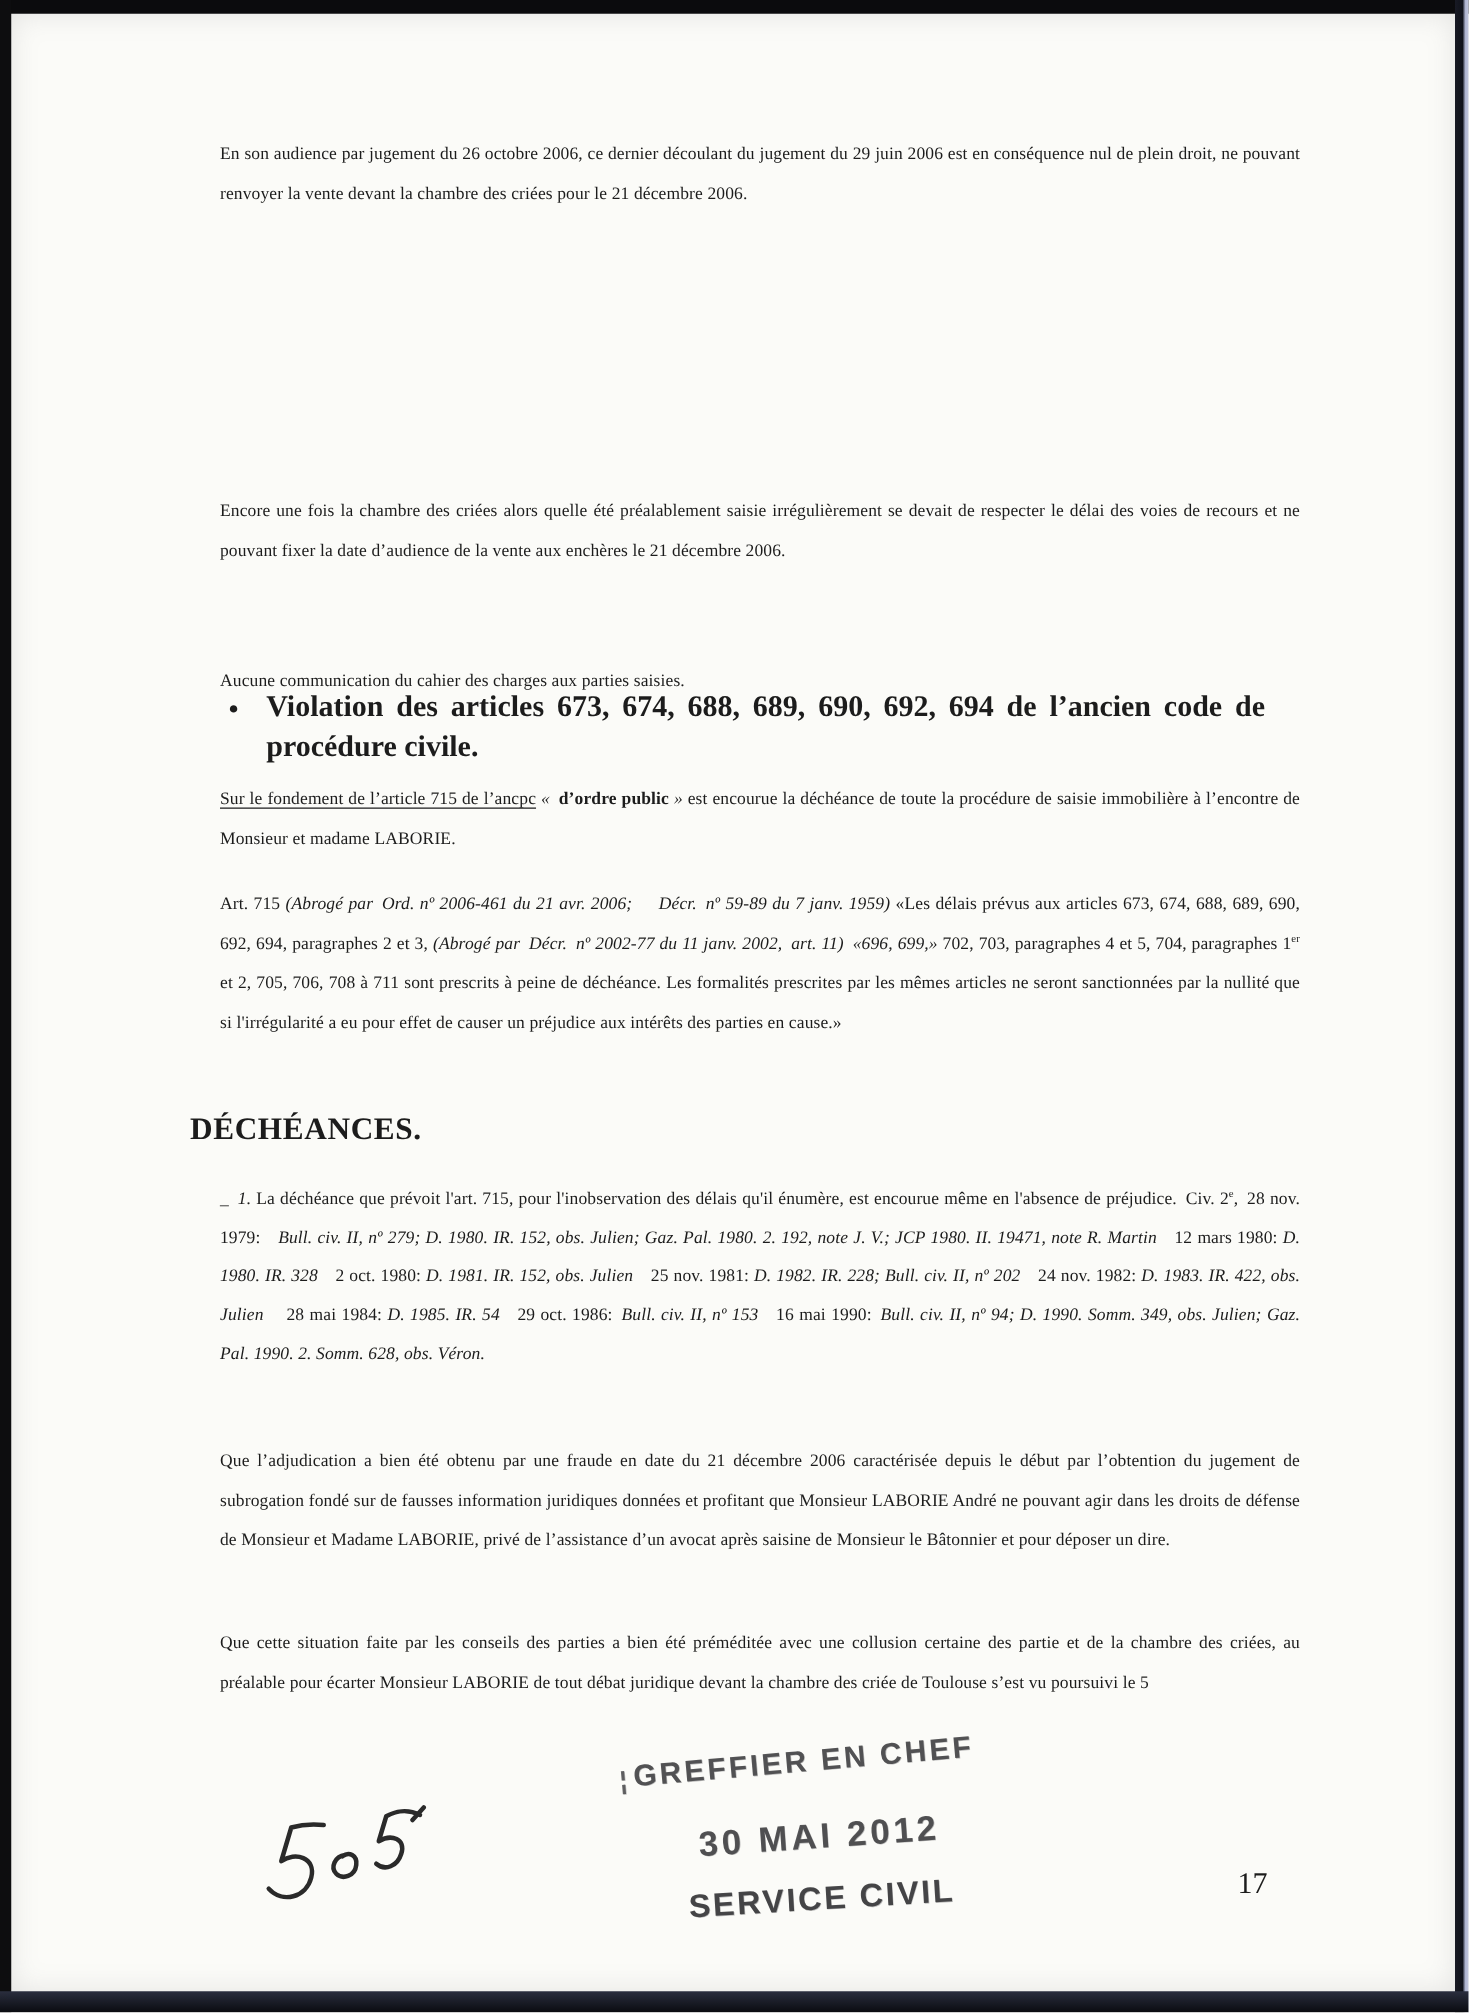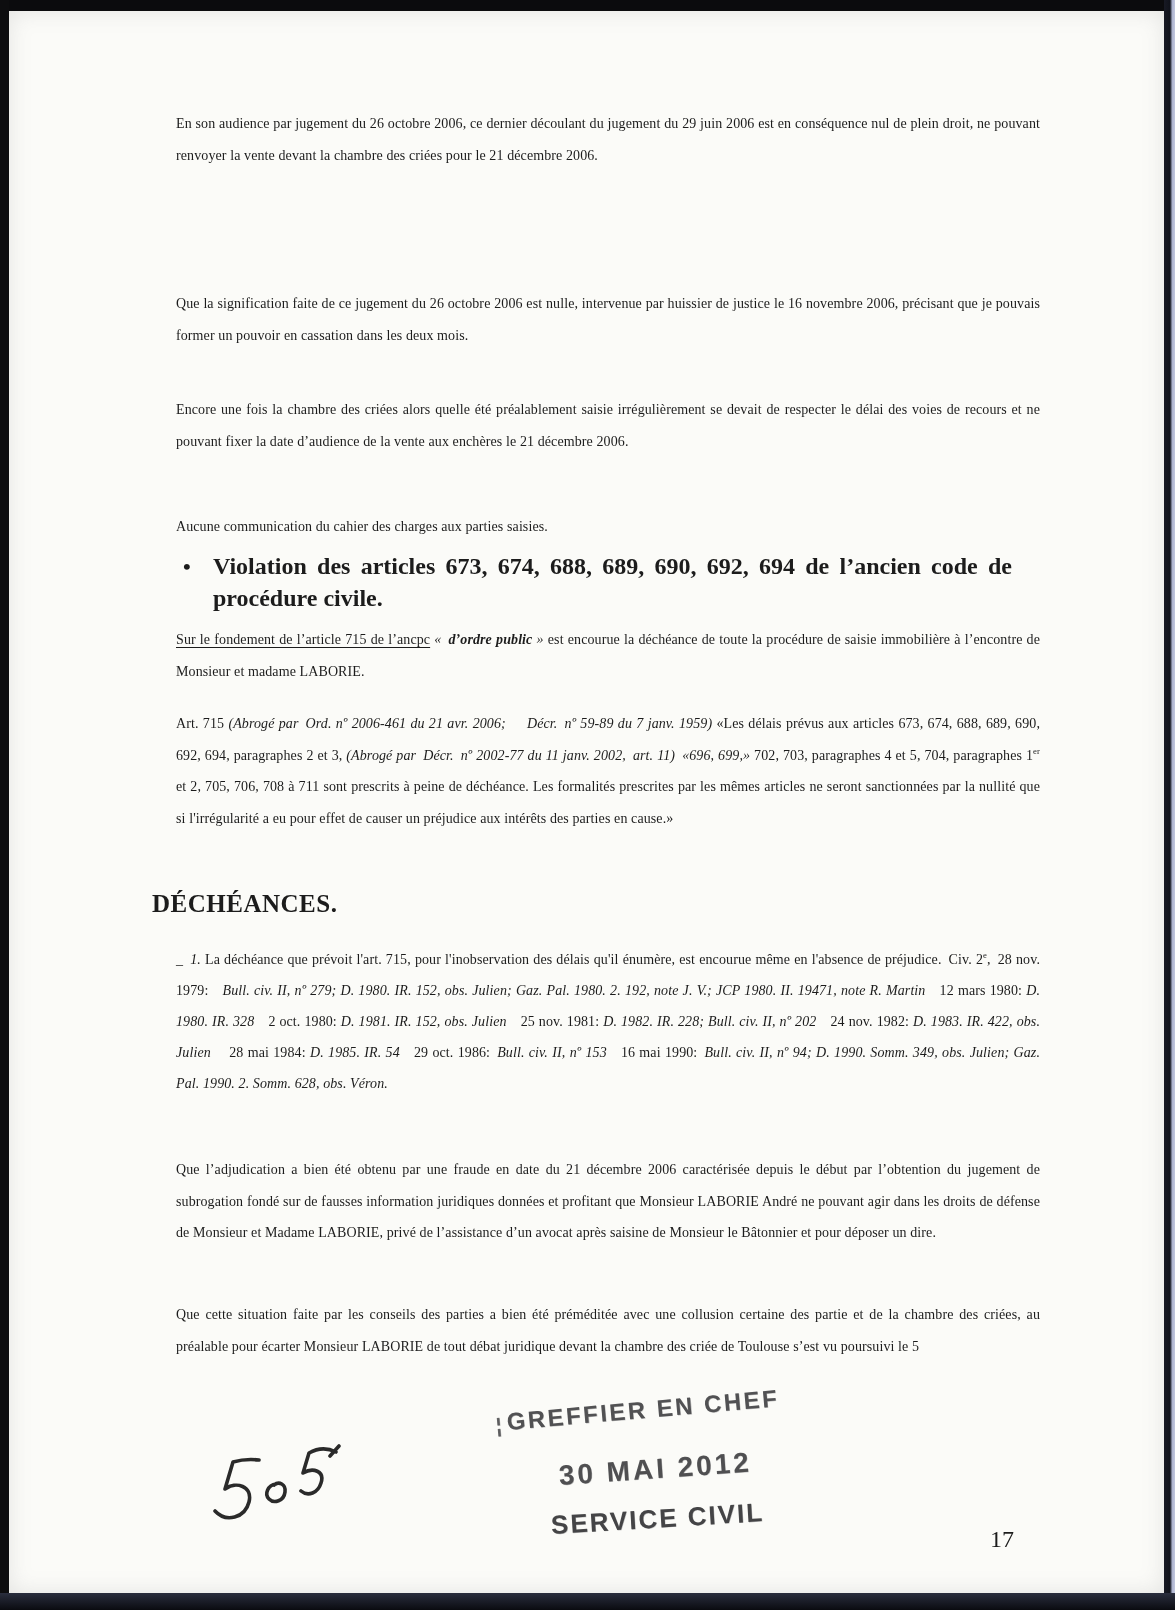--- a/index.html
+++ b/index.html
@@ -27,21 +27,21 @@
     position: absolute;
     left: 148px;
     width: 864px;
     font-size: 14px;
     line-height: 31.5px;
     text-align: justify;
     letter-spacing: 0.1px;
     margin-left: 28px;
   }
   .ital { font-style: italic; }
-  .bital { font-weight: 700; font-style: italic; }
+  .bital { font-weight: 700; }
   .uline { text-decoration: underline; text-underline-offset: 3px; }
   .sup { font-size: 0.62em; vertical-align: super; line-height: 0; }
 
   .bullet-row { position: absolute; left: 183px; width: 829px; display: flex; }
   .bullet-marker { width: 30px; font-size: 22px; line-height: 31.5px; font-weight: 700; }
   .bullet-text { flex: 1; font-size: 24px; line-height: 31.5px; font-weight: 700; text-align: justify; }
 
   .heading {
     position: absolute; left: 152px;
     font-size: 25px; font-weight: 700; letter-spacing: 0.5px;
@@ -57,37 +57,36 @@
     white-space: nowrap;
     text-shadow: 0.5px 0.5px 0.5px rgba(90,90,92,0.4);
   }
   .stamp-greffier { left: 508px; top: 1408px; font-size: 24px; letter-spacing: 2.5px; transform: rotate(-5deg); transform-origin: left bottom; }
   .stamp-date     { left: 560px; top: 1460px; font-size: 28px; letter-spacing: 3px;   transform: rotate(-4deg); transform-origin: left bottom; color: rgba(68,68,70,0.9); }
   .stamp-service  { left: 552px; top: 1510px; font-size: 26px; letter-spacing: 2px;   transform: rotate(-3.5deg); transform-origin: left bottom; color: rgba(58,58,60,0.92); }
   .stamp-tick     { left: 496px; top: 1414px; font-size: 20px; transform: rotate(-5deg); color: rgba(70,70,72,0.8); }
 
   .handwriting { position: absolute; left: 212px; top: 1444px; }
 
-  .page-number { position: absolute; left: 990px; top: 1526px; font-size: 24px; }
+  .page-number { position: absolute; left: 990px; top: 1494px; font-size: 24px; }
 </style>
 </head>
 <body>
 
 <div class="scan">
 
   <div class="edge-top"></div>
   <div class="edge-left"></div>
   <div class="edge-right"></div>
   <div class="edge-bottom"></div>
   <div class="page-shade"></div>
 
   <div class="para" style="top:108px">En son audience par jugement du 26 octobre 2006, ce dernier découlant du jugement du 29 juin 2006 est en conséquence nul de plein droit, ne pouvant renvoyer la vente devant la chambre des criées pour le 21 décembre 2006.</div>
-  <div class="para" style="top:288px">Que la signification faite de ce jugement du 26 octobre 2006 est nulle, intervenue par huissier de justice le 16 novembre 2006, précisant que je pouvais former un pouvoir en cassation dans les deux mois.</div>
   <div class="para" style="top:394px">Encore une fois la chambre des criées alors quelle été préalablement saisie irrégulièrement se devait de respecter le délai des voies de recours et ne pouvant fixer la date d’audience de la vente aux enchères le 21 décembre 2006.</div>
-  <div class="para" style="top:511px">Aucune communication du cahier des charges aux parties saisies.</div>
+  <div class="para" style="top:530px">Aucune communication du cahier des charges aux parties saisies.</div>
 
   <div class="bullet-row" style="top:551px">
     <div class="bullet-marker">•</div>
     <div class="bullet-text">Violation des articles 673, 674, 688, 689, 690, 692, 694 de l’ancien code de procédure civile.</div>
   </div>
 
   <div class="para" style="top:624px">
     <span class="uline">Sur le fondement de l’article 715 de l’ancpc</span><span> </span><span class="ital">« </span><span class="bital">d’ordre public</span><span class="ital"> »</span><span> est encourue la déchéance de toute la procédure de saisie immobilière à l’encontre de Monsieur et madame LABORIE.</span>
   </div>
 

